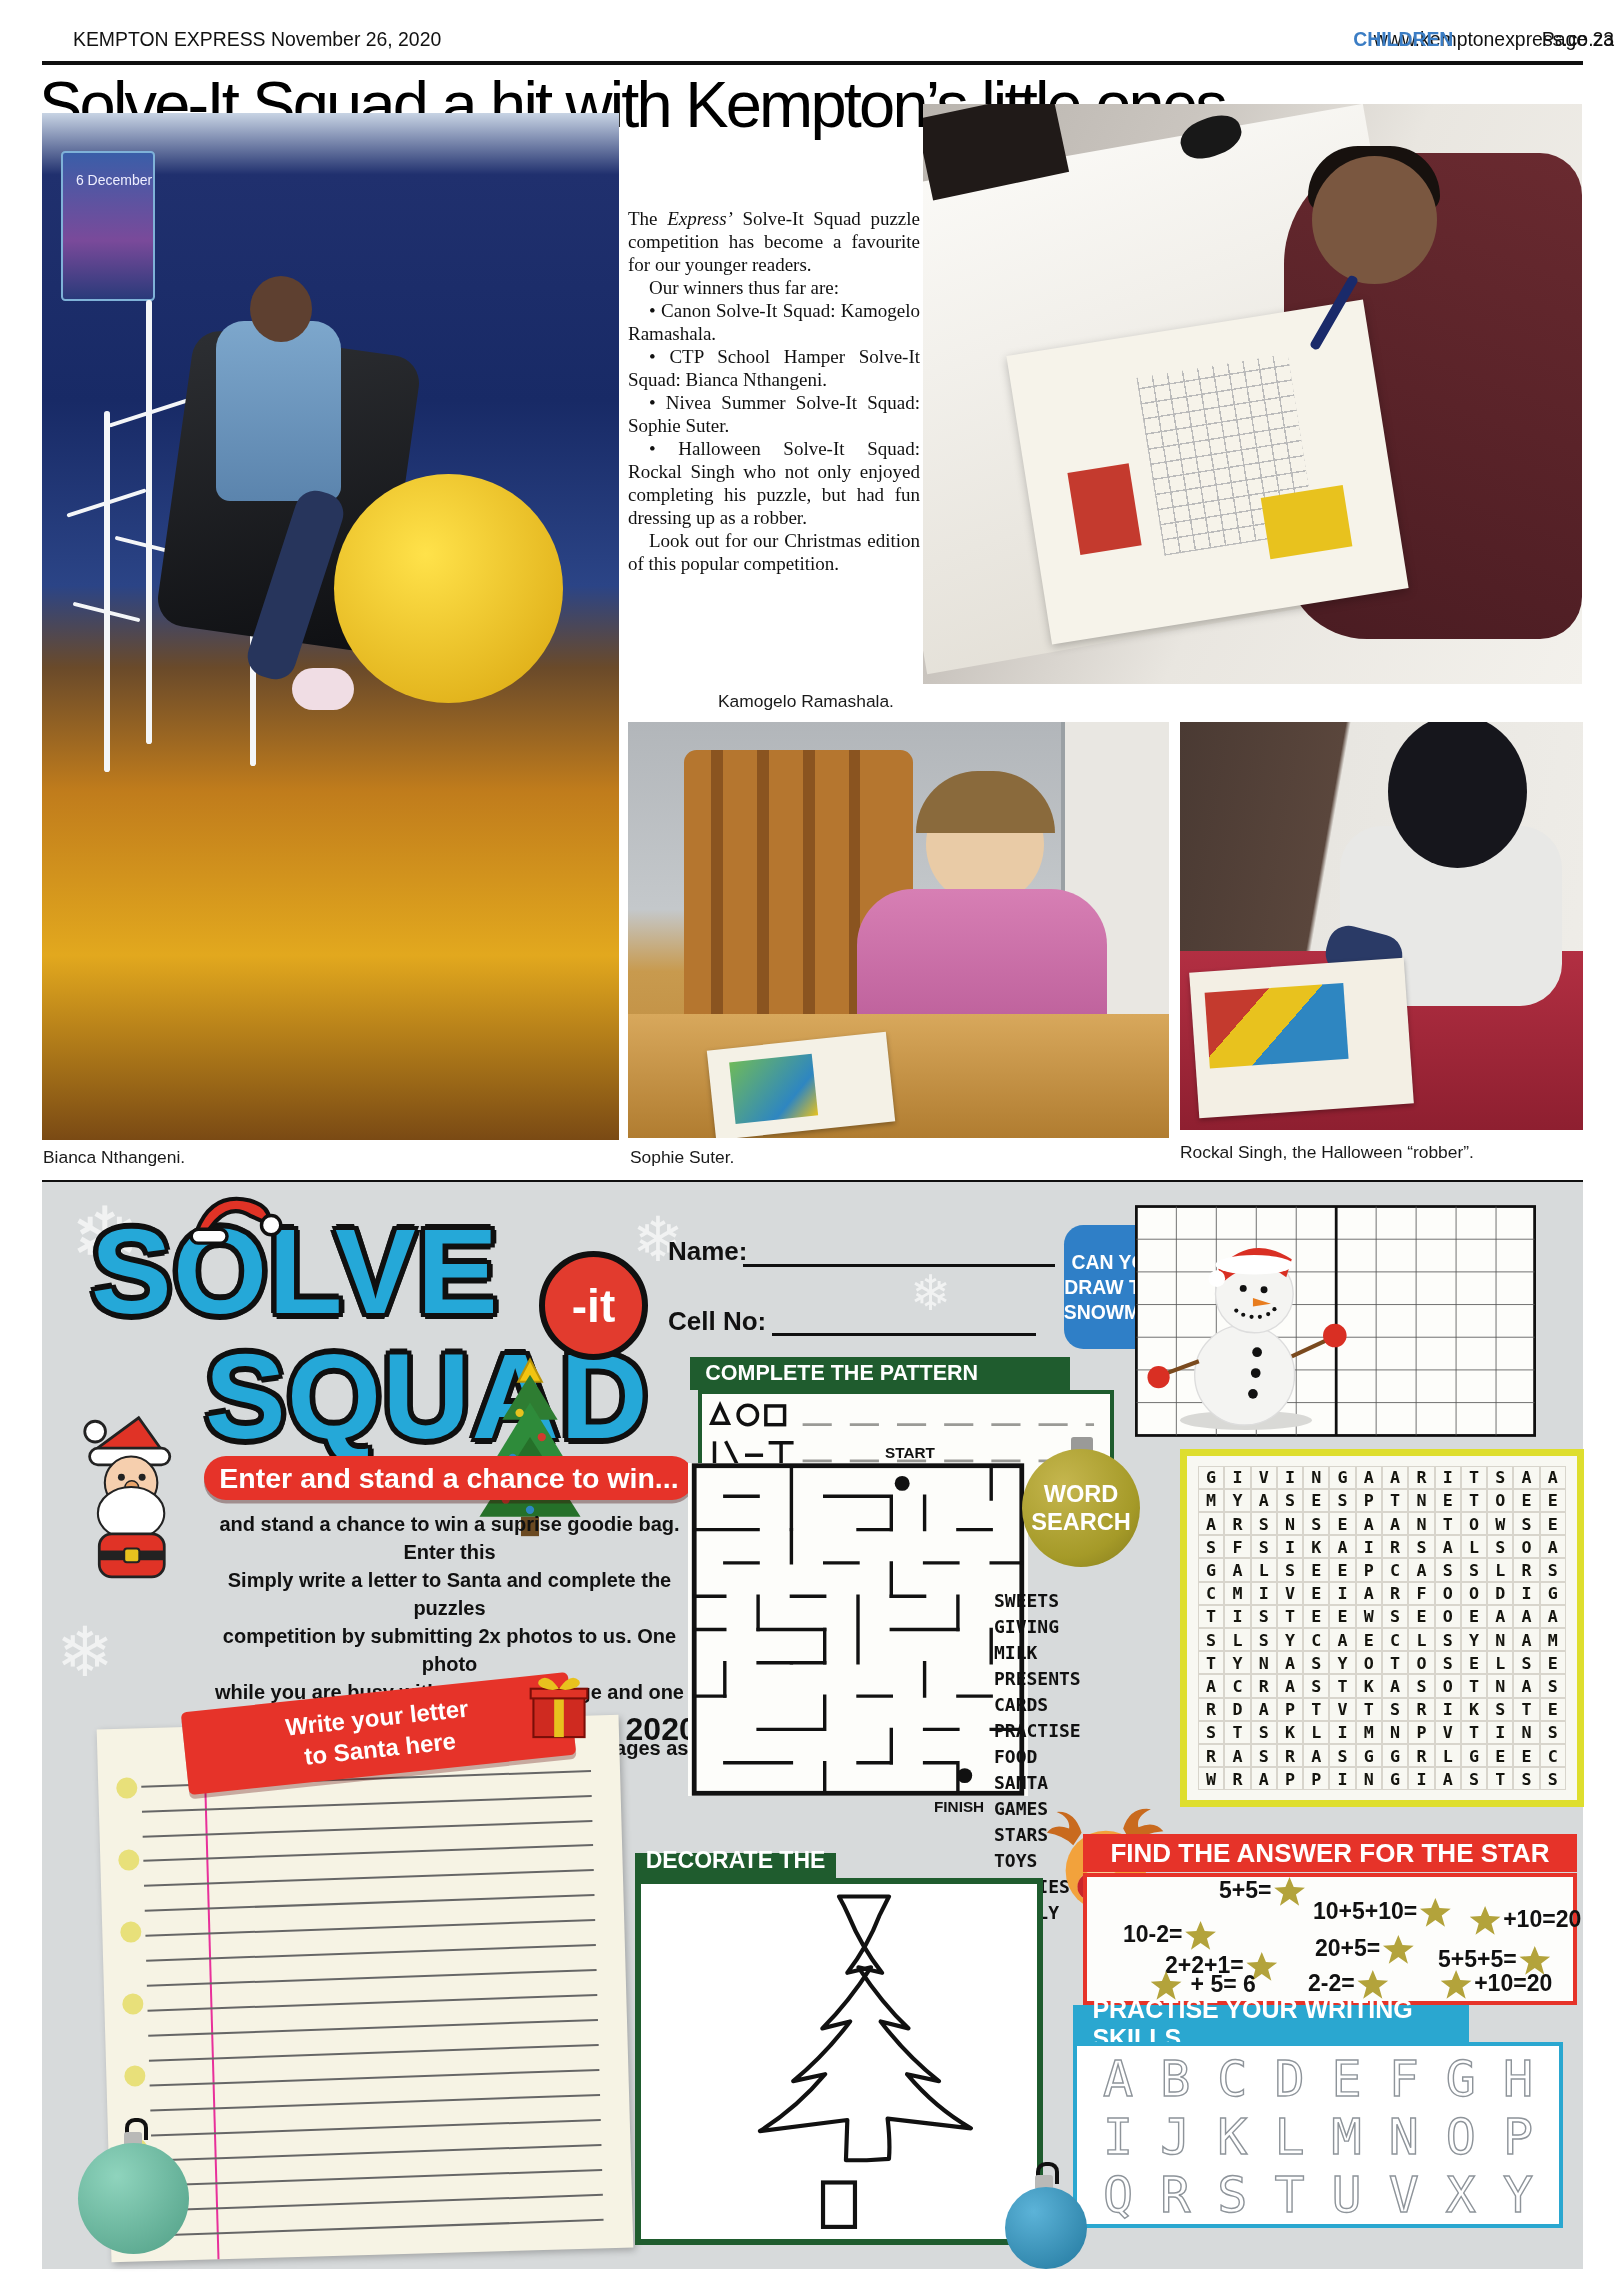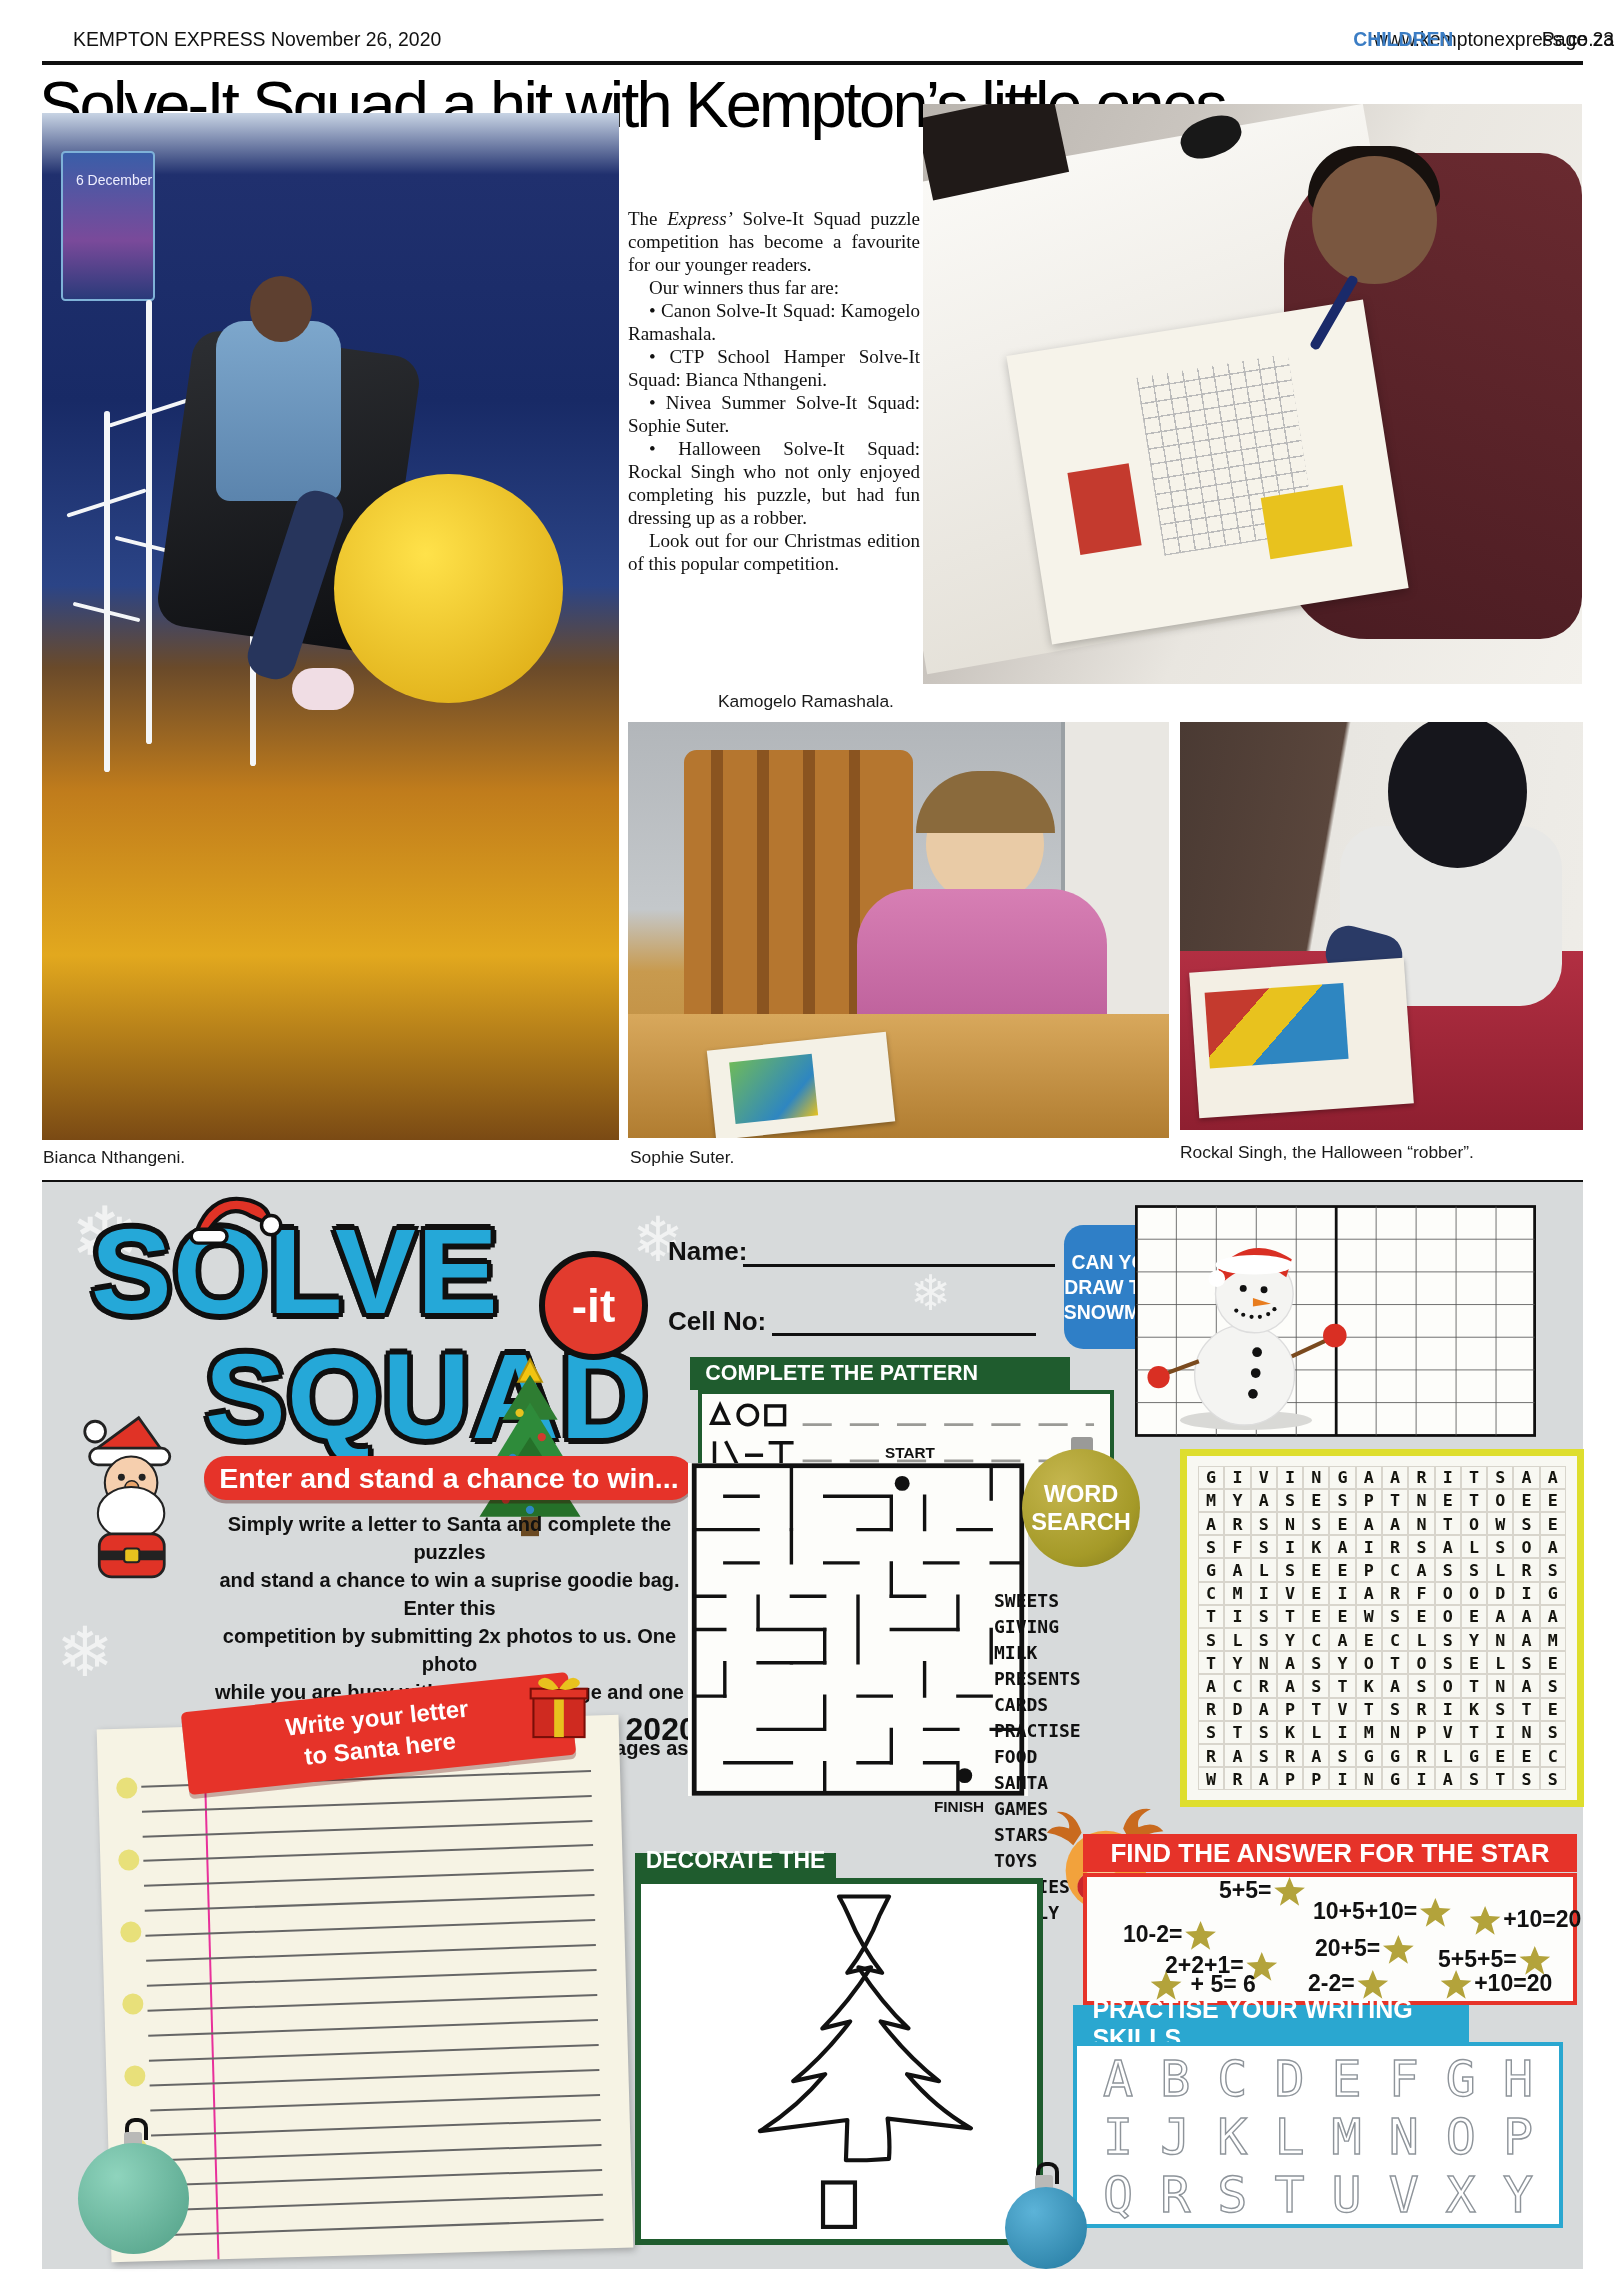--- a/index.html
+++ b/index.html
@@ -347,22 +347,22 @@
         <g stroke="#9a9a96" stroke-width="4" stroke-dasharray="42 26">
           <line x1="145" y1="44" x2="565" y2="44"></line>
           <line x1="145" y1="96" x2="565" y2="96"></line>
           <line x1="160" y1="140" x2="565" y2="140"></line>
         </g>
       </svg>
     </div>
 
     <div id="win-banner">Enter and stand a chance to win...</div>
     <div id="promo">
+        <div>and stand a chance to win a suprise goodie bag. Enter this</div>
         <div>Simply write a letter to Santa and complete the puzzles</div>
-        <div>and stand a chance to win a suprise goodie bag. Enter this</div>
         <div>competition by submitting 2x photos to us. One photo</div>
         <div>while you are busy with the activity page and one photo</div>
         <div>of the finished page. Please rename the images as the</div>
         <div>entrants name &amp; email them to</div>
         <div>kemptonexpress@caxton.co.za</div>
       </div>
     <div id="closing">Closing Date: 10 December 2020</div>
 
     <div class="maze-label" id="maze-start-label">START</div>
     <svg id="maze" viewBox="0 0 490 490">

